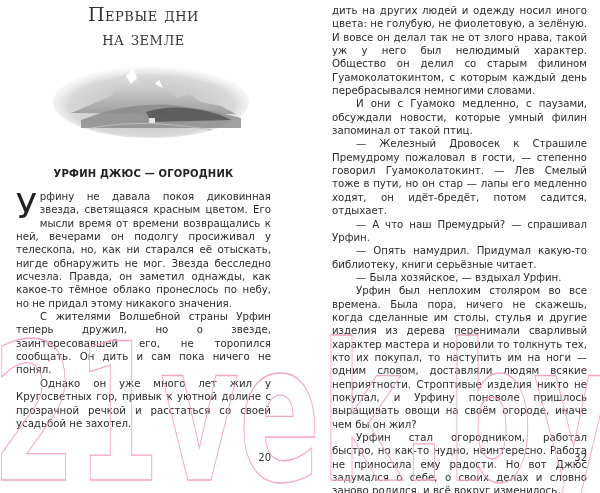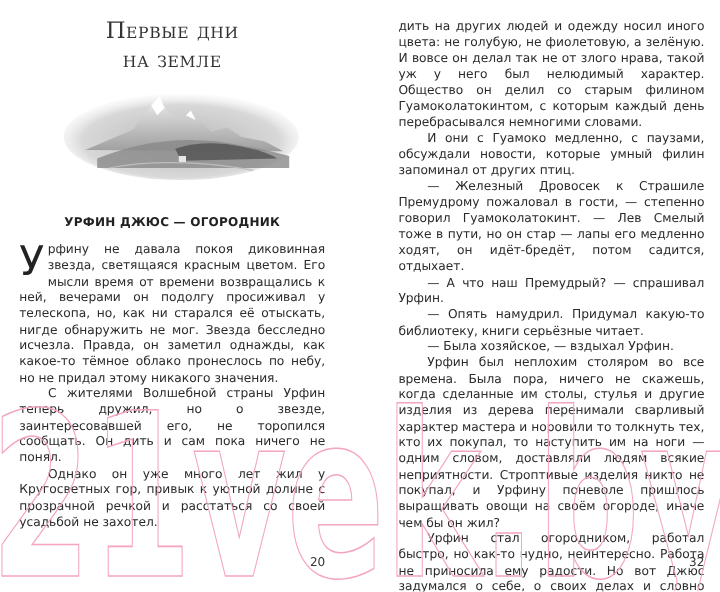--- a/index.html
+++ b/index.html
@@ -1,18 +1,18 @@
 <!DOCTYPE html>
 <html><head>
   <meta charset="utf-8">
   <style>
     html, body { margin: 0; padding: 0; background: #ffffff; }
     body { width: 600px; height: 493px; position: relative; overflow: hidden; font-family: "DejaVu Sans", sans-serif; color: #2a2a2a; }
     .spread { position: absolute; left: 0; top: 0; width: 600px; height: 493px; }
-    .page { position: absolute; top: 12px; height: 420px; }
+    .page { position: absolute; top: 0; height: 420px; }
     .page-left { left: 16px; width: 255px; }
     .page-right { left: 332px; width: 255px; }
 
     .chapter-title { text-align: center; font-family: "DejaVu Serif", serif; font-variant: small-caps; font-size: 19px; line-height: 24px; color: #333; margin-top: 2px; letter-spacing: 0.5px; }
     .illustration { position: absolute; left: 35px; top: 58px; width: 200px; height: 82px; }
     .section-title { position: absolute; top: 168px; left: 0; width: 255px; text-align: center; font-weight: bold; font-size: 10px; color: #222; letter-spacing: 0.2px; }
 
     .text { font-size: 10.2px; line-height: 13.35px; text-align: justify; color: #2b2b2b; }
     .text p { margin: 0; text-indent: 24px; }
     .text p.noindent { text-indent: 0; }
@@ -65,21 +65,21 @@
       <p>Однако он уже много лет жил у Кругосветных гор, привык к уютной долине с прозрачной речкой и расстаться со своей усадьбой не захотел.</p>
 
     </div>
 
     <div class="page-number">20</div>
   </div>
 
   <div class="page page-right">
     <div class="text right-text">
       <p class="noindent">дить на других людей и одежду носил иного цвета: не голубую, не фиолетовую, а зелёную. И вовсе он делал так не от злого нрава, такой уж у него был нелюдимый характер. Общество он делил со старым филином Гуамоколатокинтом, с которым каждый день перебрасывался немногими словами.</p>
-      <p>И они с Гуамоко медленно, с паузами, обсуждали новости, которые умный филин запоминал от других птиц.</p>
+      <p>И они с Гуамоко медленно, с паузами, обсуждали новости, которые умный филин запоминал от такой птиц.</p>
       <p>— Железный Дровосек к Страшиле Премудрому пожаловал в гости, — степенно говорил Гуамоколатокинт. — Лев Смелый тоже в пути, но он стар — лапы его медленно ходят, он идёт-бредёт, потом садится, отдыхает.</p>
       <p>— А что наш Премудрый? — спрашивал Урфин.</p>
       <p>— Опять намудрил. Придумал какую-то библиотеку, книги серьёзные читает.</p>
       <p>— Была хозяйское, — вздыхал Урфин.</p>
       <p>Урфин был неплохим столяром во все времена. Была пора, ничего не скажешь, когда сделанные им столы, стулья и другие изделия из дерева перенимали сварливый характер мастера и норовили то толкнуть тех, кто их покупал, то наступить им на ноги — одним словом, доставляли людям всякие неприятности. Строптивые изделия никто не покупал, и Урфину поневоле пришлось выращивать овощи на своём огороде, иначе чем бы он жил?</p>
       <p>Урфин стал огородником, работал быстро, но как-то нудно, неинтересно. Работа не приносила ему радости. Но вот Джюс задумался о себе, о своих делах и словно заново родился, и всё вокруг изменилось.</p>
 
     </div>
 
     <div class="page-number">32</div>

